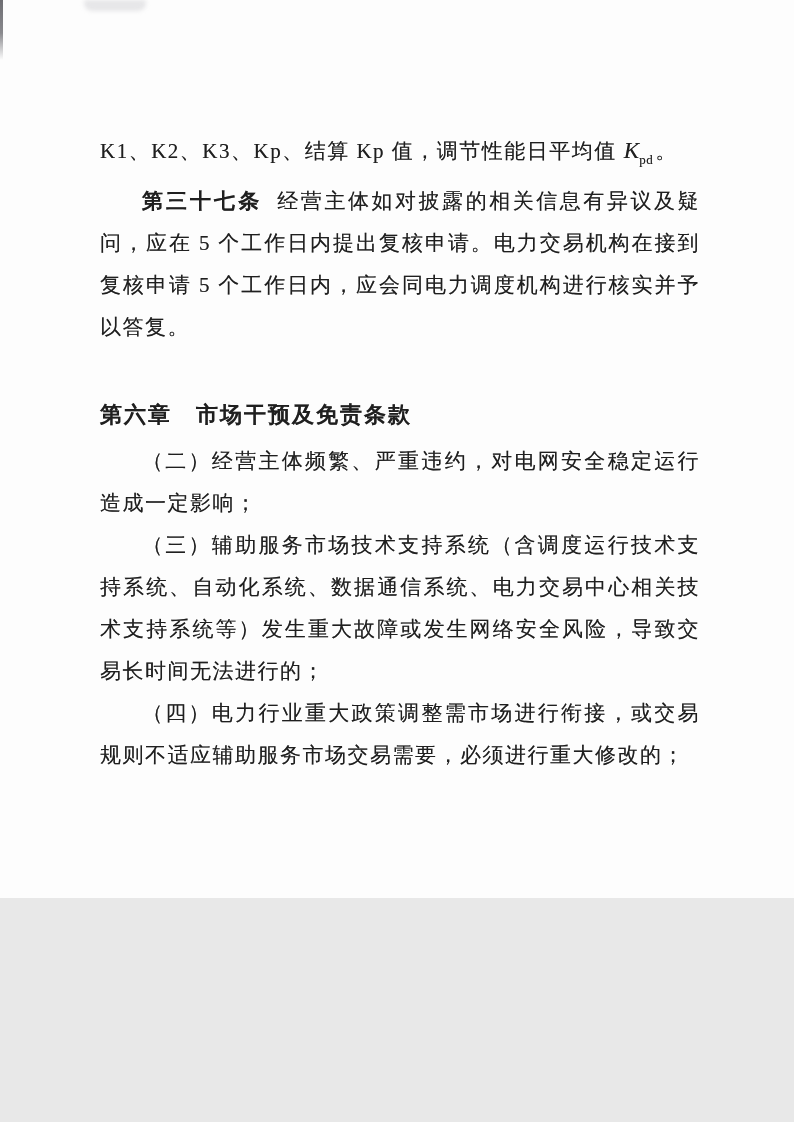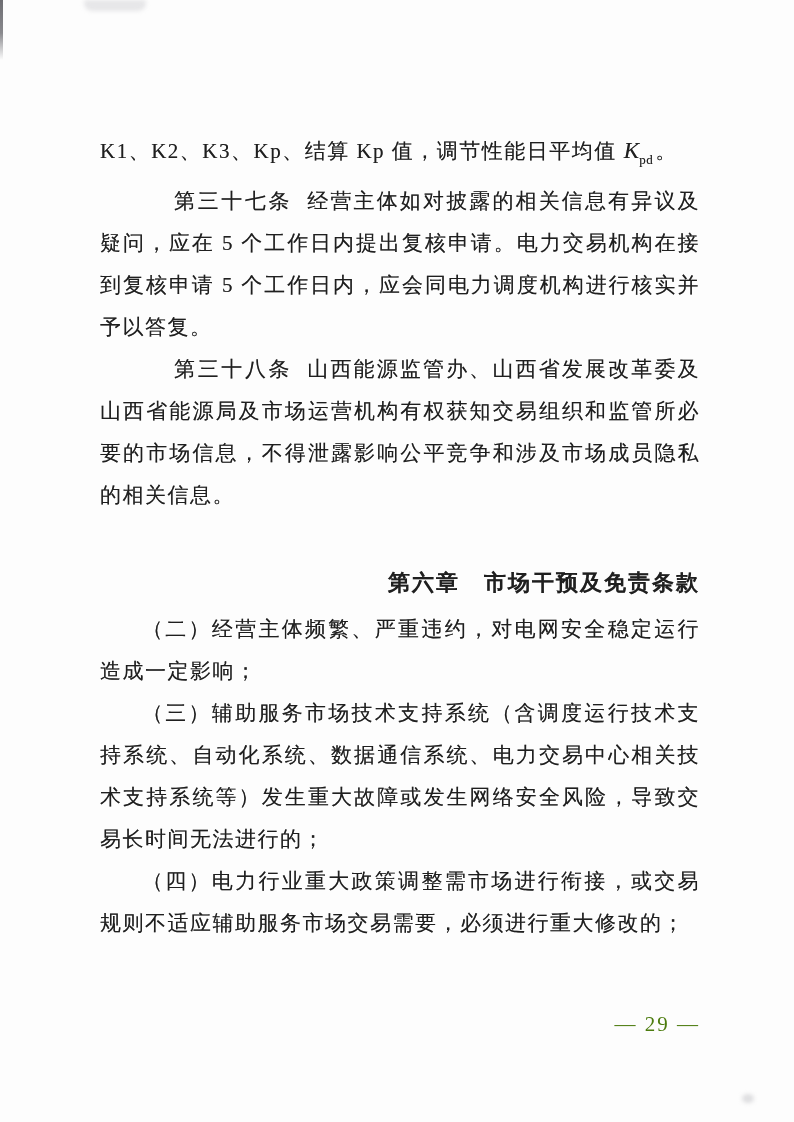--- a/index.html
+++ b/index.html
@@ -3,21 +3,21 @@
 <meta charset="utf-8">
 <style>
   html, body {
     margin: 0;
     padding: 0;
     background: #e8e8e8;
   }
   .page {
     position: relative;
     width: 794px;
-    height: 1122px;
+    height: 898px;
     margin: 0 auto;
     background: #fdfdfd;
     overflow: hidden;
     font-family: "Liberation Serif", "DejaVu Serif", serif;
     color: #1f1f1f;
   }
   
   .edge-line-left {
     position: absolute;
     left: 0; top: 0;
@@ -56,32 +56,31 @@
     padding: 0;
   }
   .para {
     text-indent: 2em;
   }
   .intro {
     text-indent: 0;
   }
   .lead {
     font-family: "Liberation Sans", "DejaVu Sans", sans-serif;
-    font-weight: 400;
+    font-weight: 700;
     letter-spacing: 2px;
     margin-right: 0.72em;
-    margin-left: 32px;
   }
   .chapter {
     font-family: "Liberation Sans", "DejaVu Sans", sans-serif;
     font-weight: 700;
     font-size: 22px;
     line-height: 42px;
     letter-spacing: 2px;
-    text-align: right;
+    text-align: left;
     text-indent: 0;
     margin: 46px 0 4px 0;
   }
   .formula {
     white-space: nowrap;
     margin: 0 2px 0 7px;
     letter-spacing: 0;
   }
   .formula .fk {
     font-family: "Liberation Serif", "DejaVu Serif", serif;
@@ -112,21 +111,20 @@
   <div class="edge-line-left"></div>
   <div class="top-smudge"></div>
   <div class="bottom-smudge"></div>
 
   <main class="content">
 
     <p class="intro"><span>K1、K2、K3、Kp、结算 Kp 值，调节性能日平均值</span><span class="formula"><i class="fk">K</i><sub>pd</sub></span><span>。</span></p>
 
     <p class="para"><b class="lead">第三十七条</b><span>经营主体如对披露的相关信息有异议及疑问，应在 5 个工作日内提出复核申请。电力交易机构在接到复核申请 5 个工作日内，应会同电力调度机构进行核实并予以答复。</span></p>
 
-    <p class="para"><b class="lead">第三十八条</b><span>山西能源监管办、山西省发展改革委及山西省能源局及市场运营机构有权获知交易组织和监管所必要的市场信息，不得泄露影响公平竞争和涉及市场成员隐私的相关信息。</span></p>
 
     <h2 class="chapter">第六章　市场干预及免责条款</h2>
 
 
     <p class="para">（二）经营主体频繁、严重违约，对电网安全稳定运行造成一定影响；</p>
     <p class="para">（三）辅助服务市场技术支持系统（含调度运行技术支持系统、自动化系统、数据通信系统、电力交易中心相关技术支持系统等）发生重大故障或发生网络安全风险，导致交易长时间无法进行的；</p>
     <p class="para">（四）电力行业重大政策调整需市场进行衔接，或交易规则不适应辅助服务市场交易需要，必须进行重大修改的；</p>
 
   </main>
 

